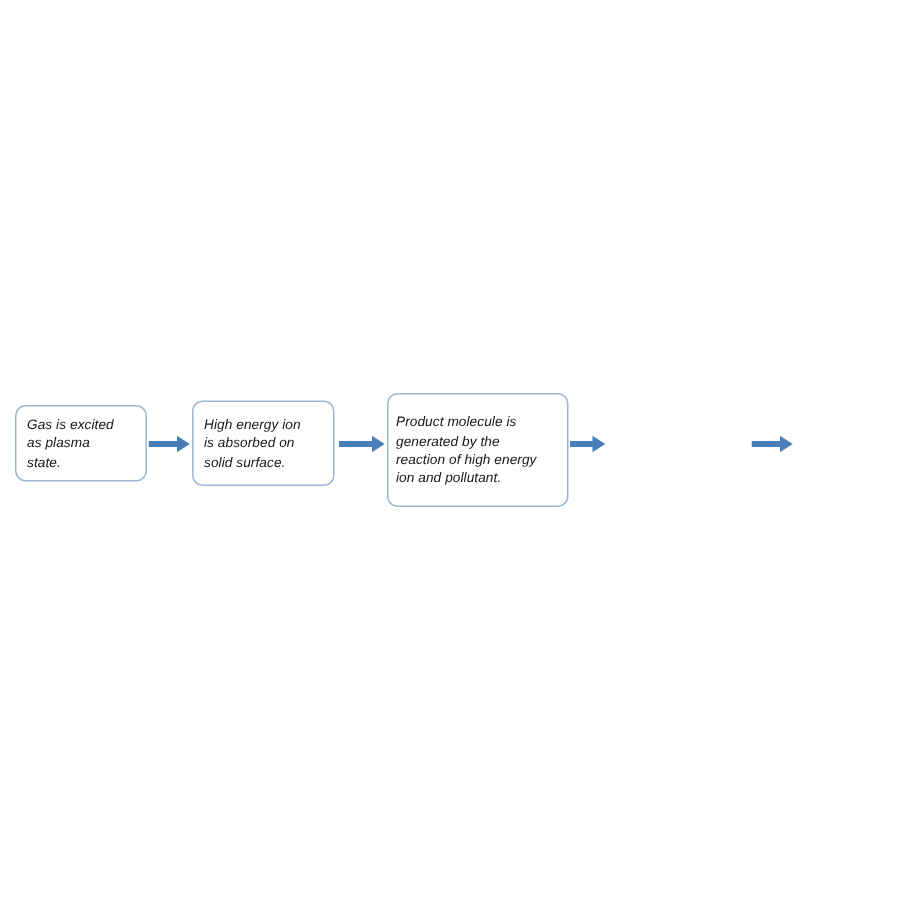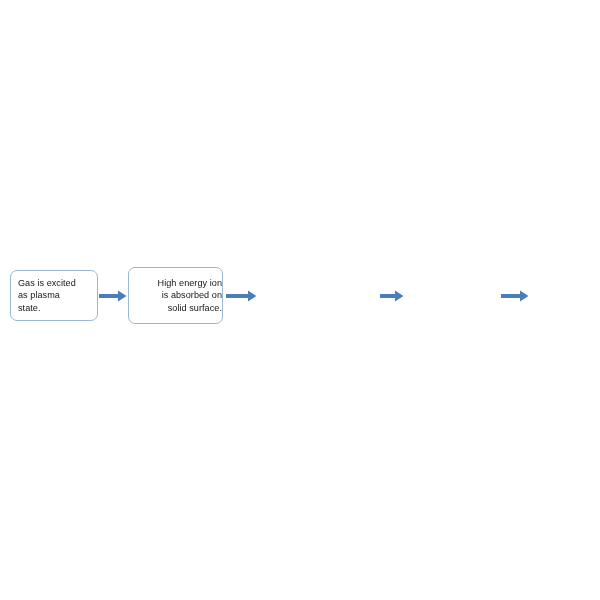--- a/index.html
+++ b/index.html
@@ -31,38 +31,39 @@
   }
 
   .node {
     position: absolute;
     box-sizing: border-box;
     background: #ffffff;
     border: 1px solid #9bb7d4;
     border-radius: 7px;
     display: flex;
     align-items: center;
+    font-style: italic;
   }
 
   .node-label {
     display: block;
     width: 100%;
     color: #161616;
     font-size: 9.1px;
     line-height: 12.4px;
     letter-spacing: 0.05px;
     white-space: pre-line;
   }
 
   
   .node-1 { left: 10px;  top: 15px; width: 88px;  height: 51px; }
   .node-1 .node-label { padding: 0 0 0 7px; text-align: left; }
 
   .node-2 { left: 128px; top: 12px; width: 95px;  height: 57px; }
-  .node-2 .node-label { padding: 0 0 0 7px; text-align: right; }
+  .node-2 .node-label { padding: 0 0 0 7px; text-align: left; }
 
   .node-3 { left: 258px; top: 7px;  width: 121px; height: 76px; }
   .node-3 .node-label { padding: 0 0 0 5px; text-align: left; }
 
   .node-4 { left: 405px; top: 7px;  width: 94px;  height: 76px; }
   .node-4 .node-label { padding: 0 0 0 4px; text-align: left; }
 
   .node-5 { left: 530px; top: 15px; width: 58px;  height: 60px; }
   .node-5 .node-label { padding: 0 0 0 9px; text-align: left; }
 
@@ -103,20 +104,26 @@
 is absorbed on
 solid surface.</span>
     </div>
 
     <div class="connector conn-2">
       <svg width="31" height="12" viewBox="0 0 31 12" xmlns="http://www.w3.org/2000/svg">
         <path d="M0 4 H22 V0.5 L30.5 6 L22 11.5 V8 H0 Z" fill="#4a7ebb"></path>
       </svg>
     </div>
 
+    <div class="node node-3">
+      <span class="node-label">Product molecule is
+generated by the
+reaction of high energy
+ion and pollutant.</span>
+    </div>
 
     <div class="connector conn-3">
       <svg width="24" height="12" viewBox="0 0 24 12" xmlns="http://www.w3.org/2000/svg">
         <path d="M0 4 H15 V0.5 L23.5 6 L15 11.5 V8 H0 Z" fill="#4a7ebb"></path>
       </svg>
     </div>
 
 
     <div class="connector conn-4">
       <svg width="28" height="12" viewBox="0 0 28 12" xmlns="http://www.w3.org/2000/svg">

